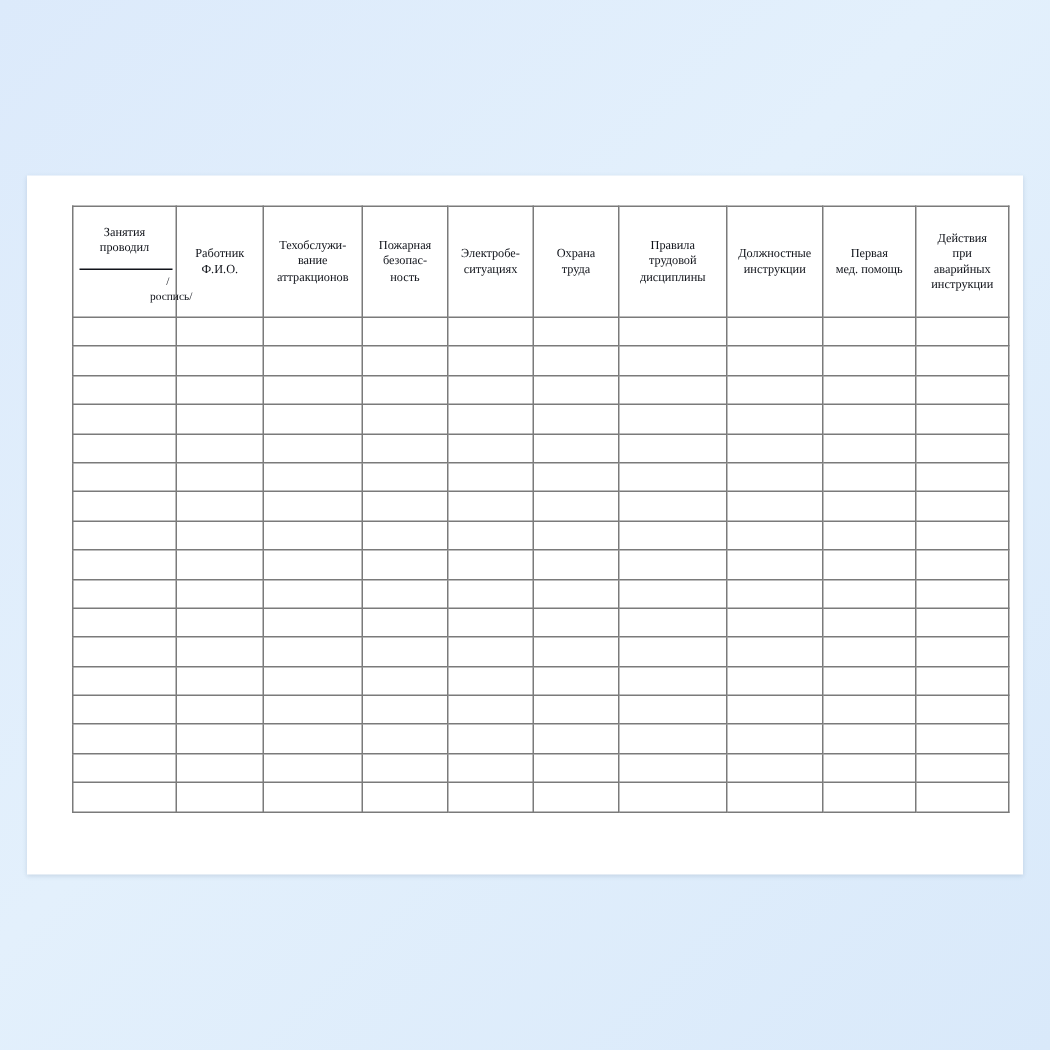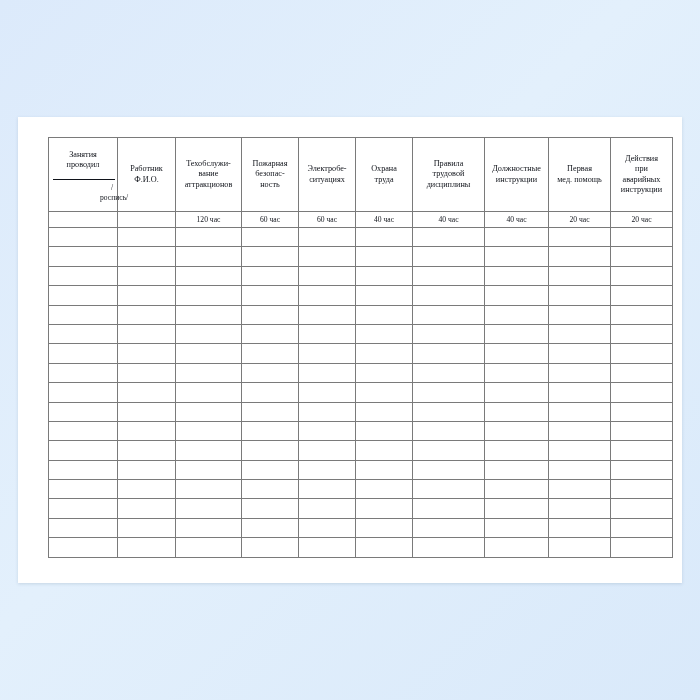--- a/index.html
+++ b/index.html
@@ -170,32 +170,20 @@
                 <span class="hl">Первая</span>
                 <span class="hl">мед. помощь</span>
               </td>
               <td>
                 <span class="hl">Действия</span>
                 <span class="hl">при</span>
                 <span class="hl">аварийных</span>
                 <span class="hl">инструкции</span>
               </td>
             </tr>
-            <tr class="hours">
-              <td class="blank"></td>
-              <td class="blank"></td>
-              <td>120 час</td>
-              <td>60 час</td>
-              <td>60 час</td>
-              <td>40 час</td>
-              <td>40 час</td>
-              <td>40 час</td>
-              <td>20 час</td>
-              <td>20 час</td>
-            </tr>
             <tr class="body-row">
               <td>&nbsp;</td>
               <td>&nbsp;</td>
               <td>&nbsp;</td>
               <td>&nbsp;</td>
               <td>&nbsp;</td>
               <td>&nbsp;</td>
               <td>&nbsp;</td>
               <td>&nbsp;</td>
               <td>&nbsp;</td>

